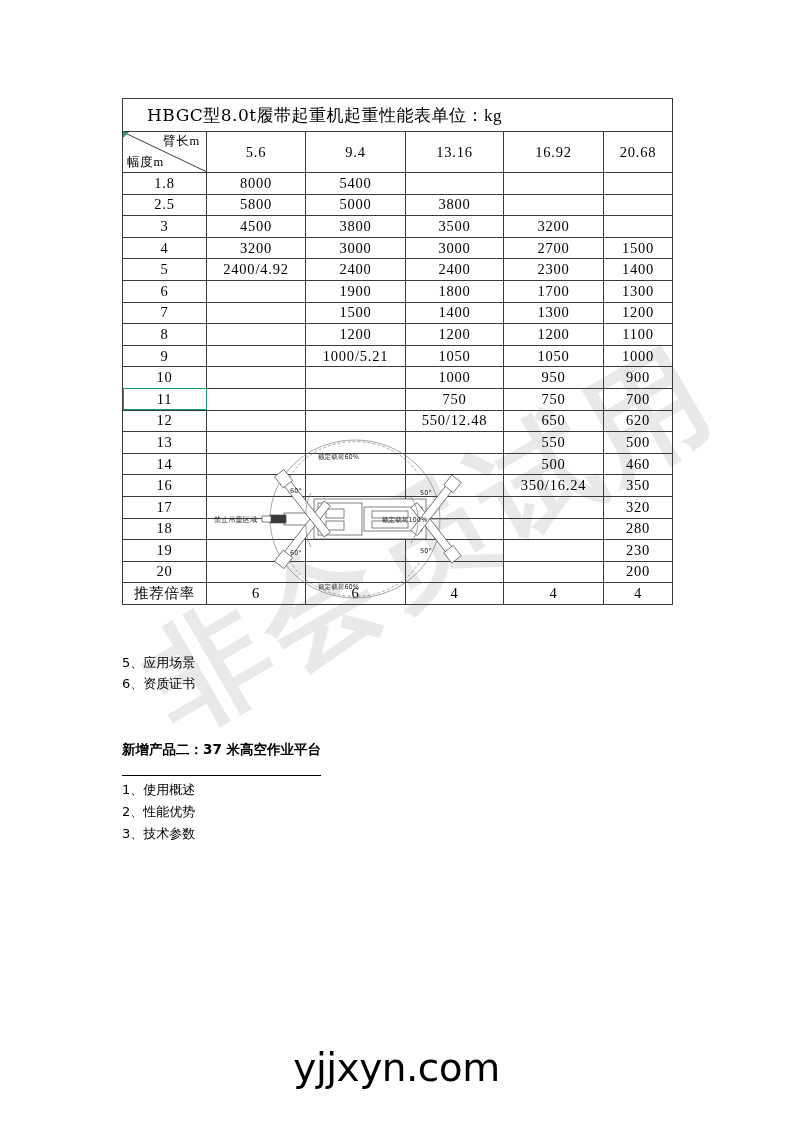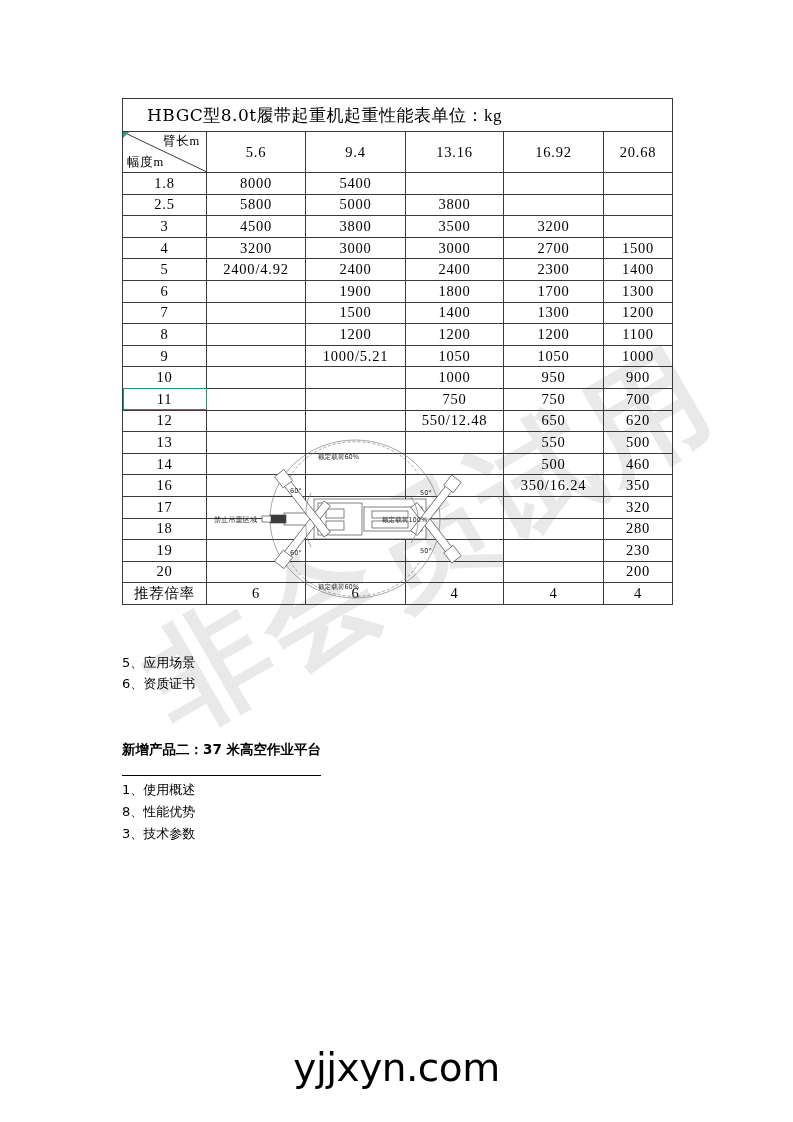--- a/index.html
+++ b/index.html
@@ -455,16 +455,16 @@
     <text x="214" y="58" font-size="6.6" class="dg">50°</text>
     <text x="214" y="116" font-size="6.6" class="dg">50°</text>
   </g>
 </svg>
 
 <div class="cn-text" id="list-5">5、应用场景</div>
 <div class="cn-text" id="list-6">6、资质证书</div>
 
 <div id="section-heading">新增产品二：37 米高空作业平台</div>
 <div class="cn-text" id="sub-1">1、使用概述</div>
-<div class="cn-text" id="sub-2">8、性能优势</div>
+<div class="cn-text" id="sub-2">2、性能优势</div>
 <div class="cn-text" id="sub-3">3、技术参数</div>
 
 <div id="footer">yjjxyn.com</div>
 
 </body></html>

